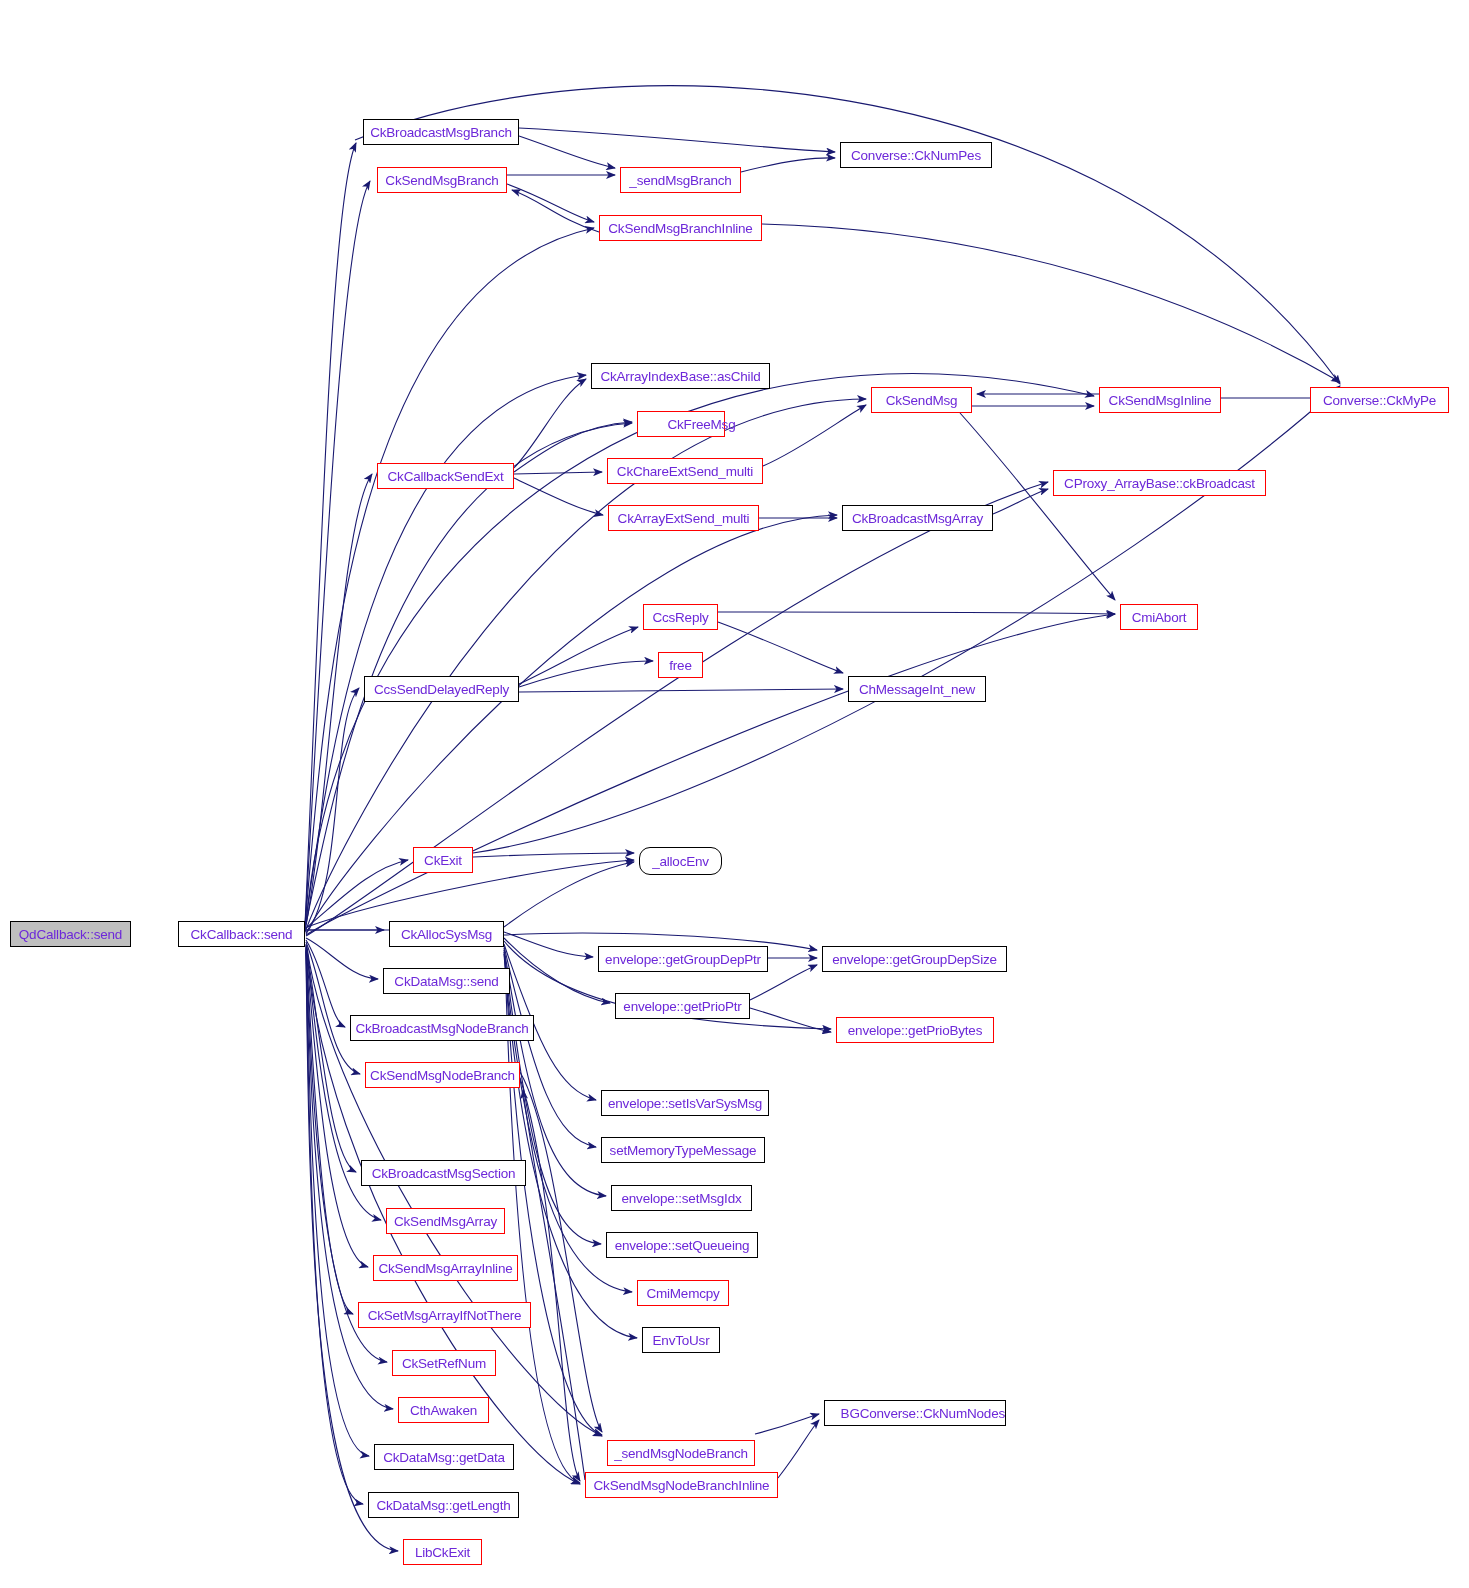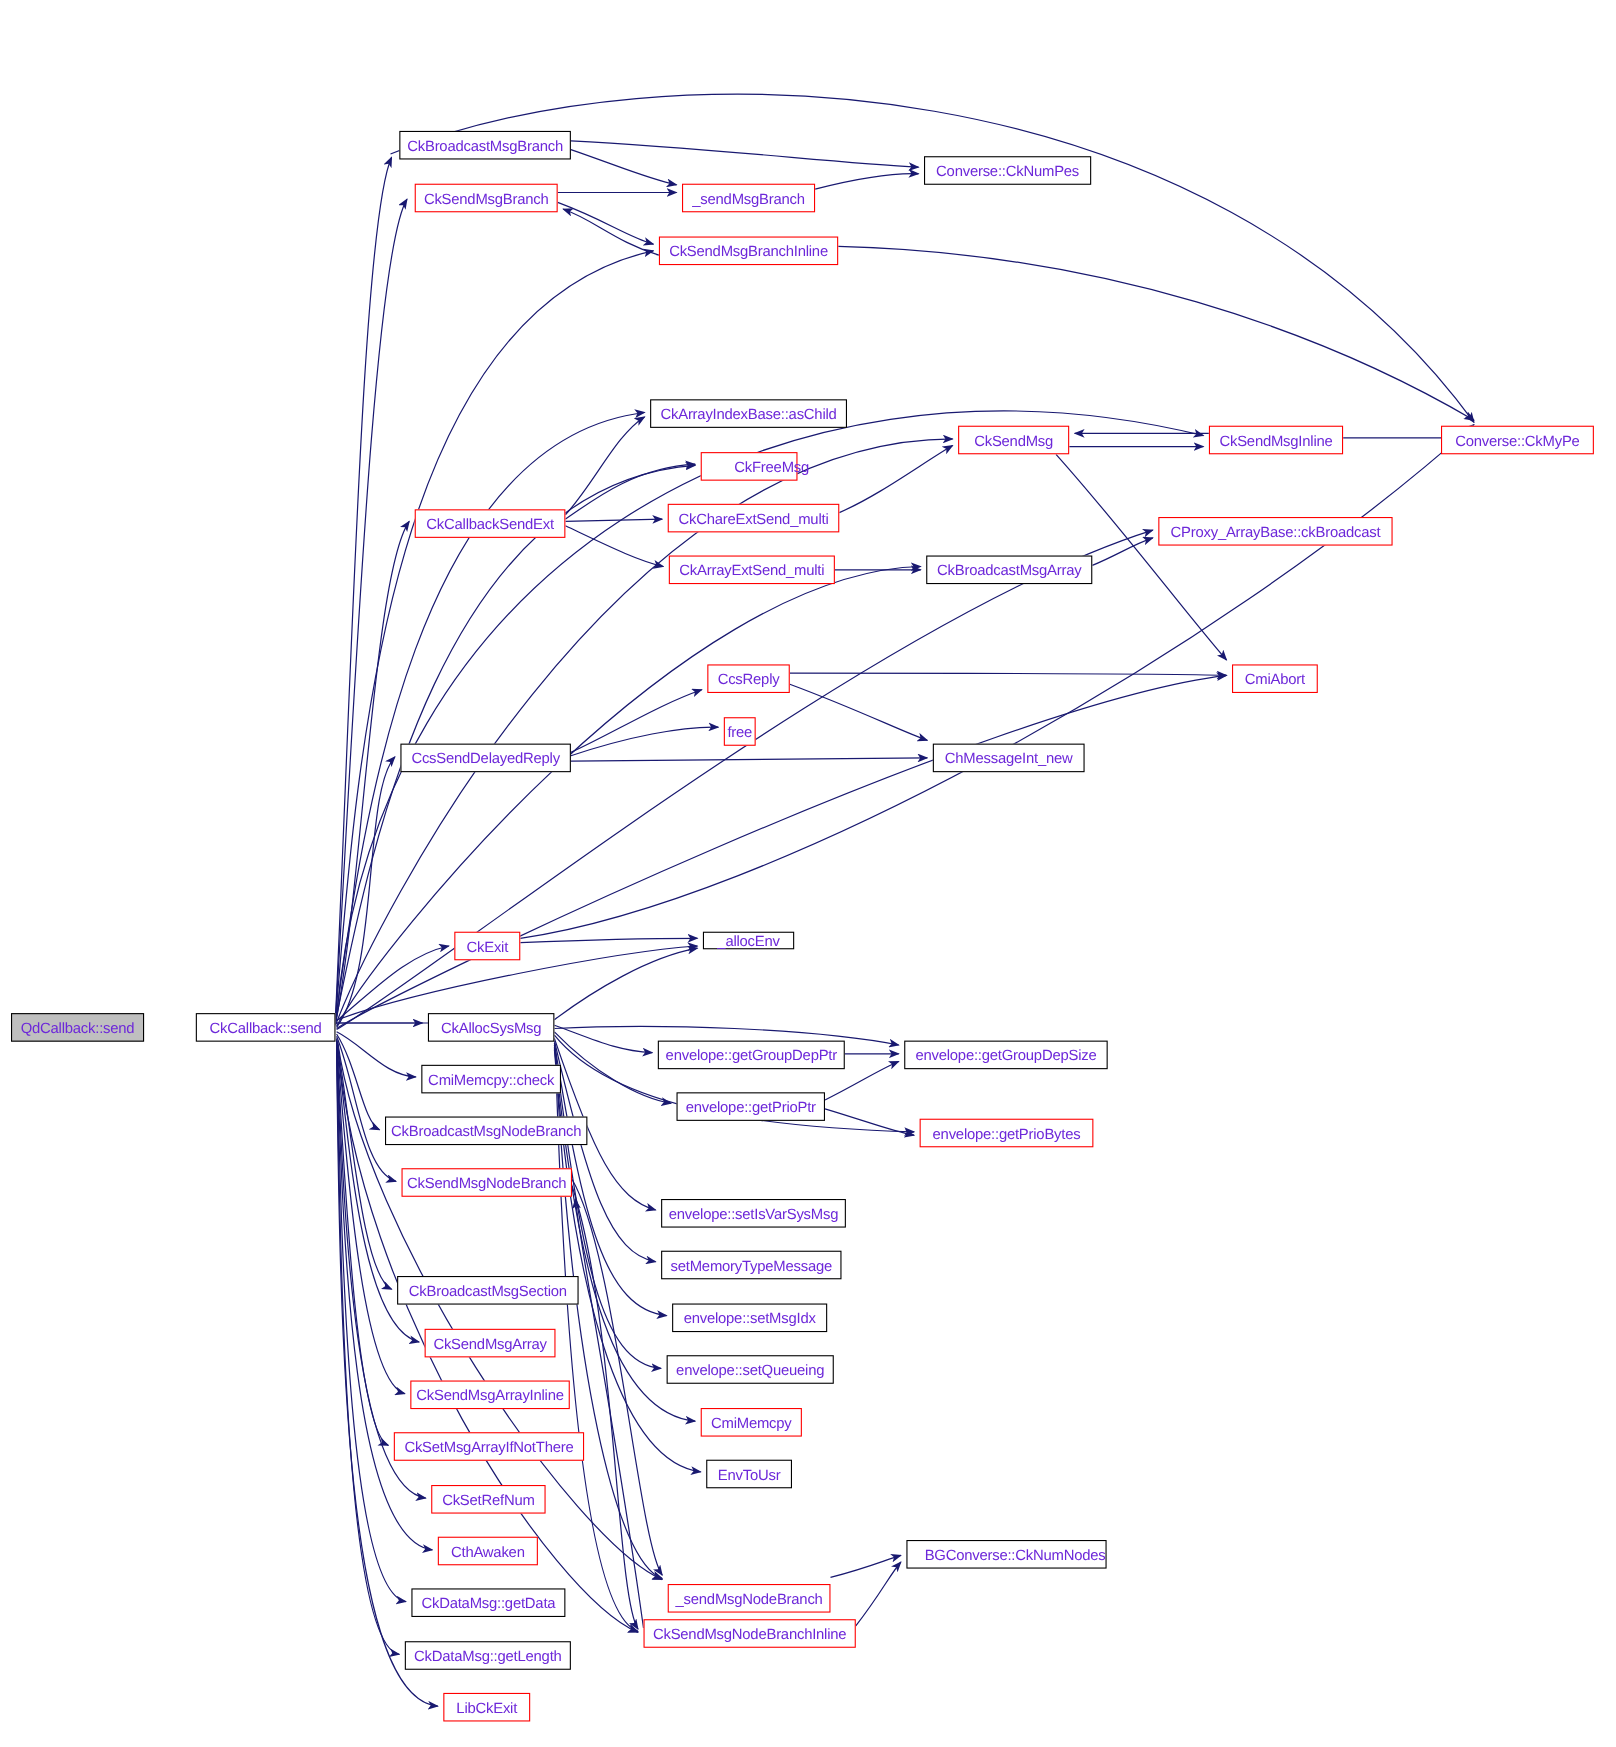--- a/index.html
+++ b/index.html
@@ -153,40 +153,40 @@
       </div>
       <div class="node red" style="left: 1053px; top: 470px; width: 213px; height: 26px;">
         <span>CProxy_ArrayBase::ckBroadcast</span>
       </div>
       <div class="node red" style="left: 1120px; top: 604px; width: 78px; height: 26px;">
         <span>CmiAbort</span>
       </div>
       <div class="node red" style="left: 643px; top: 604px; width: 75px; height: 26px;">
         <span>CcsReply</span>
       </div>
-      <div class="node red" style="left: 658px; top: 652px; width: 29px; height: 26px;">
+      <div class="node red" style="left: 658px; top: 652px; width: 45px; height: 26px;">
         <span>free</span>
       </div>
       <div class="node" style="left: 364px; top: 676px; width: 155px; height: 26px;">
         <span>CcsSendDelayedReply</span>
       </div>
       <div class="node" style="left: 848px; top: 676px; width: 138px; height: 26px;">
         <span>ChMessageInt_new</span>
       </div>
       <div class="node red" style="left: 413px; top: 847px; width: 60px; height: 26px;">
         <span>CkExit</span>
       </div>
-      <div class="node" style="left: 639px; top: 847px; width: 83px; height: 16px;">
+      <div class="node" style="left: 639px; top: 847px; width: 83px; height: 28px; border-radius: 11px;">
         <span>_allocEnv</span>
       </div>
       <div class="node" style="left: 389px; top: 921px; width: 115px; height: 26px;">
         <span>CkAllocSysMsg</span>
       </div>
       <div class="node" style="left: 383px; top: 968px; width: 127px; height: 26px;">
-        <span>CmiMemcpy::check</span>
+        <span>CkDataMsg::send</span>
       </div>
       <div class="node" style="left: 598px; top: 946px; width: 170px; height: 26px;">
         <span>envelope::getGroupDepPtr</span>
       </div>
       <div class="node" style="left: 822px; top: 946px; width: 185px; height: 26px;">
         <span>envelope::getGroupDepSize</span>
       </div>
       <div class="node" style="left: 615px; top: 993px; width: 135px; height: 26px;">
         <span>envelope::getPrioPtr</span>
       </div>

